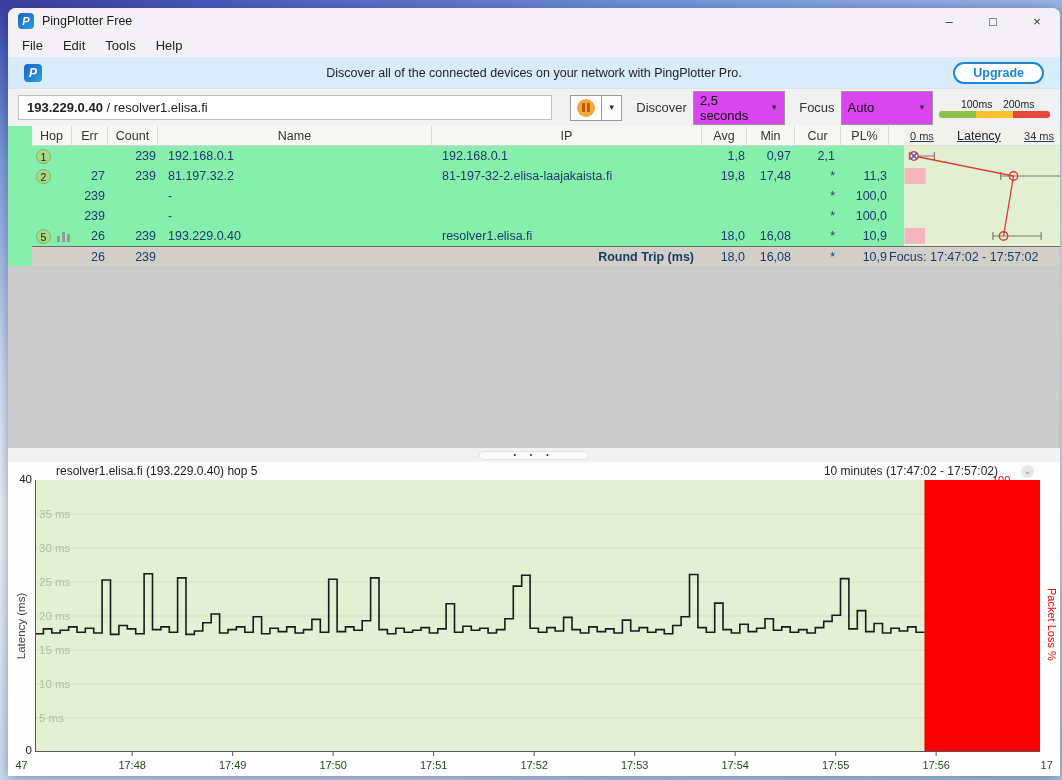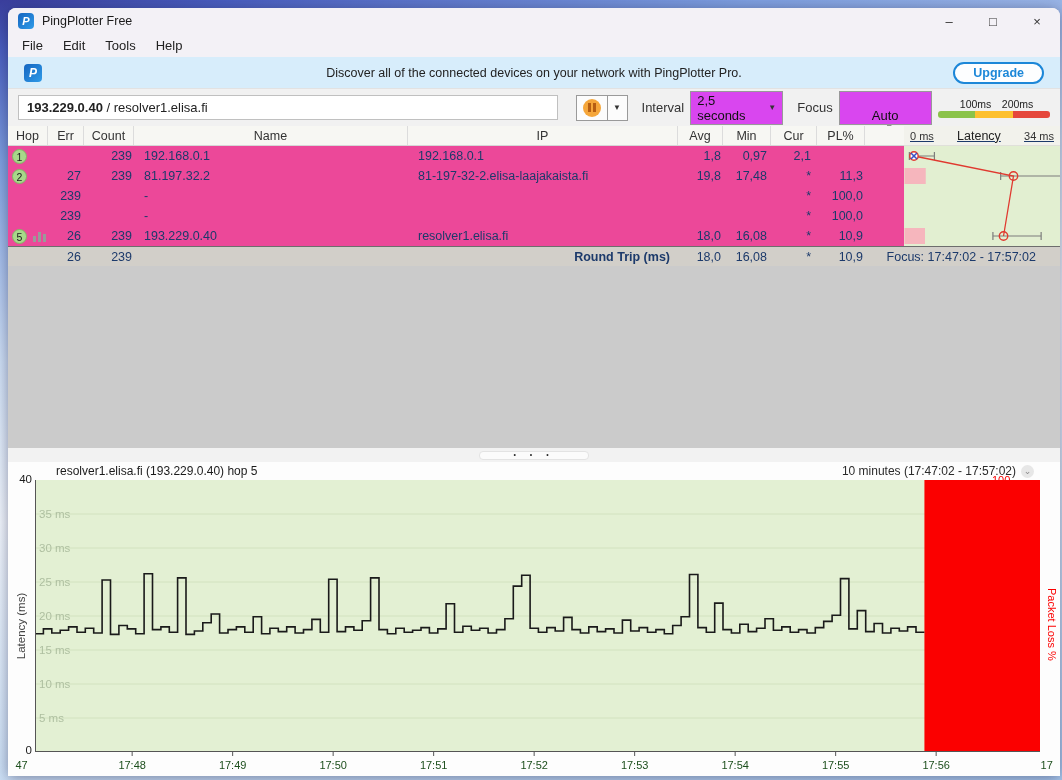--- a/index.html
+++ b/index.html
@@ -38,29 +38,29 @@
   .target b { font-weight:bold; }
   .pausegrp { display:flex; margin-left:12px; }
   .pbtn { width:32px; height:26px; background:#fcfcfc; border:1px solid #9a9a9a; display:flex; align-items:center; justify-content:center; }
   .pbtn.dd { width:20px; border-left:none; font-size:8px; color:#333; }
   .pausecirc { width:18px; height:18px; border-radius:50%; background:#f5a63a; display:flex; align-items:center; justify-content:center; gap:2px; }
   .pausecirc i { display:block; width:3px; height:9px; background:#b65e12; }
   .lbl { font-size:13px; color:#333; margin-left:8px; }
   .combo { height:25px; background:#d946ef; border:1px solid #999; font-size:13px; color:#111;
            display:flex; align-items:center; padding:16px 6px; justify-content:space-between; }
   .combo .car { font-size:8px; color:#333; margin-left:8px; }
-  .combo.interval { width:100px; } .combo.focus { width:100px;flex-direction:column; }
+  .combo.interval { width:100px; } .combo.focus { width:100px; }
   .legend { margin-left:auto; width:122px; }
   .legendlabels { position:relative; height:13px; font-size:10.5px; color:#222; }
   .legendlabels span { position:absolute; top:0; }
   .ll100 { left:22px; } .ll200 { left:64px; }
   .legendbar { height:7px; border-radius:3px; overflow:hidden; display:flex; }
   .legendbar i { flex:1; display:block; }
   
-  .tablewrap { height:140px; position:relative; background:#ec4899; flex:none; font-size:12.5px; color:#1c3a6b; }
+  .tablewrap { height:140px; position:relative; background:#86efac; flex:none; font-size:12.5px; color:#1c3a6b;padding-left:24px; }
   .trow, .thead { display:grid; grid-template-columns:40px 36px 50px 274px 270px 45px 48px 46px 48px 1fr; height:20px; line-height:20px; }
   .thead { color:#333; background:#f7f7f3; border-bottom:1px solid #d6d6d6; }
   .thead .c { text-align:center; border-right:1px solid #dcdcdc; }
   .c { overflow:hidden; white-space:nowrap; }
   .c.num { text-align:right; }
   .c.err { padding-right:3px; } .c.count { padding-right:2px; }
   .c.ip { padding-left:10px; } .c.name { padding-left:10px; }
   .c.avg { padding-right:2px; } .c.min { padding-right:4px; } .c.cur { padding-right:6px; } .c.pl { padding-right:2px; }
   .hopcell { display:flex; align-items:center; gap:6px; padding-left:4px; }
   .hopcircle { width:15px; height:15px; border-radius:50%; background:#a8d88a; border:1px solid #82b465;
@@ -76,21 +76,21 @@
   .latgreen svg { display:block; }
   
   .filler { flex:1; background:#cbcbcb; }
   .splitter { height:14px; background:#f2f2f2; display:flex; align-items:center; justify-content:center; flex:none; }
   .splithandle { width:110px; height:9px; background:#fbfbfb; border:1px solid #e3e3e3; border-radius:4px;
                  font-size:7px; letter-spacing:6px; color:#2b2b2b; text-align:center; line-height:6px; }
   
   .panel { height:314px; background:#fdfdfd; flex:none; display:flex; flex-direction:column; }
   .panelhead { height:18px; display:flex; align-items:center; padding:0 26px 0 48px; flex:none; }
   .paneltitle { font-size:12px; color:#1b1b1b; }
-  .panelrange { margin-left:auto; font-size:12px; color:#2b2b2b; display:flex; align-items:center; gap:5px; }
+  .panelrange { margin-left:auto; font-size:12px; color:#2b2b2b; display:flex; align-items:center; gap:23px; }
   .chevcirc { width:13px; height:13px; border-radius:50%; background:#e7e7e7; color:#8a8a8a; font-size:9px;
               display:flex; align-items:center; justify-content:center; }
   .chartzone { position:relative; flex:1; }
   .ymax { position:absolute; left:0; width:24px; top:-7px; text-align:right; font-size:11.5px; color:#1b1b1b; }
   .ymin { position:absolute; left:0; width:24px; top:264px; text-align:right; font-size:11.5px; color:#1b1b1b; }
   .ylab { position:absolute; left:-26px; top:140px; width:78px; text-align:center; font-size:11.5px; color:#444;
           transform:rotate(-90deg); }
   .plot { position:absolute; left:27px; top:0; }
   .y2max { position:absolute; left:984px; top:-6px; font-size:11px; color:#fb0000; }
   .y2lab { position:absolute; left:1038px; top:108px; font-size:11px; color:#fb0000; writing-mode:vertical-rl; }
@@ -133,21 +133,21 @@
       <div class="pbtn">
         <span class="pausecirc">
             <i></i>
             <i></i>
           </span>
       </div>
       <div class="pbtn dd">
         <span>▼</span>
       </div>
     </div>
-    <span class="lbl">Interval</span>
+    <span class="lbl">Discover</span>
     <div class="combo interval">
       <span>2,5 seconds</span>
       <span class="car">▼</span>
     </div>
     <span class="lbl">Focus</span>
     <div class="combo focus">
       <span>Auto</span>
       <span class="car">▼</span>
     </div>
     <div class="legend">

